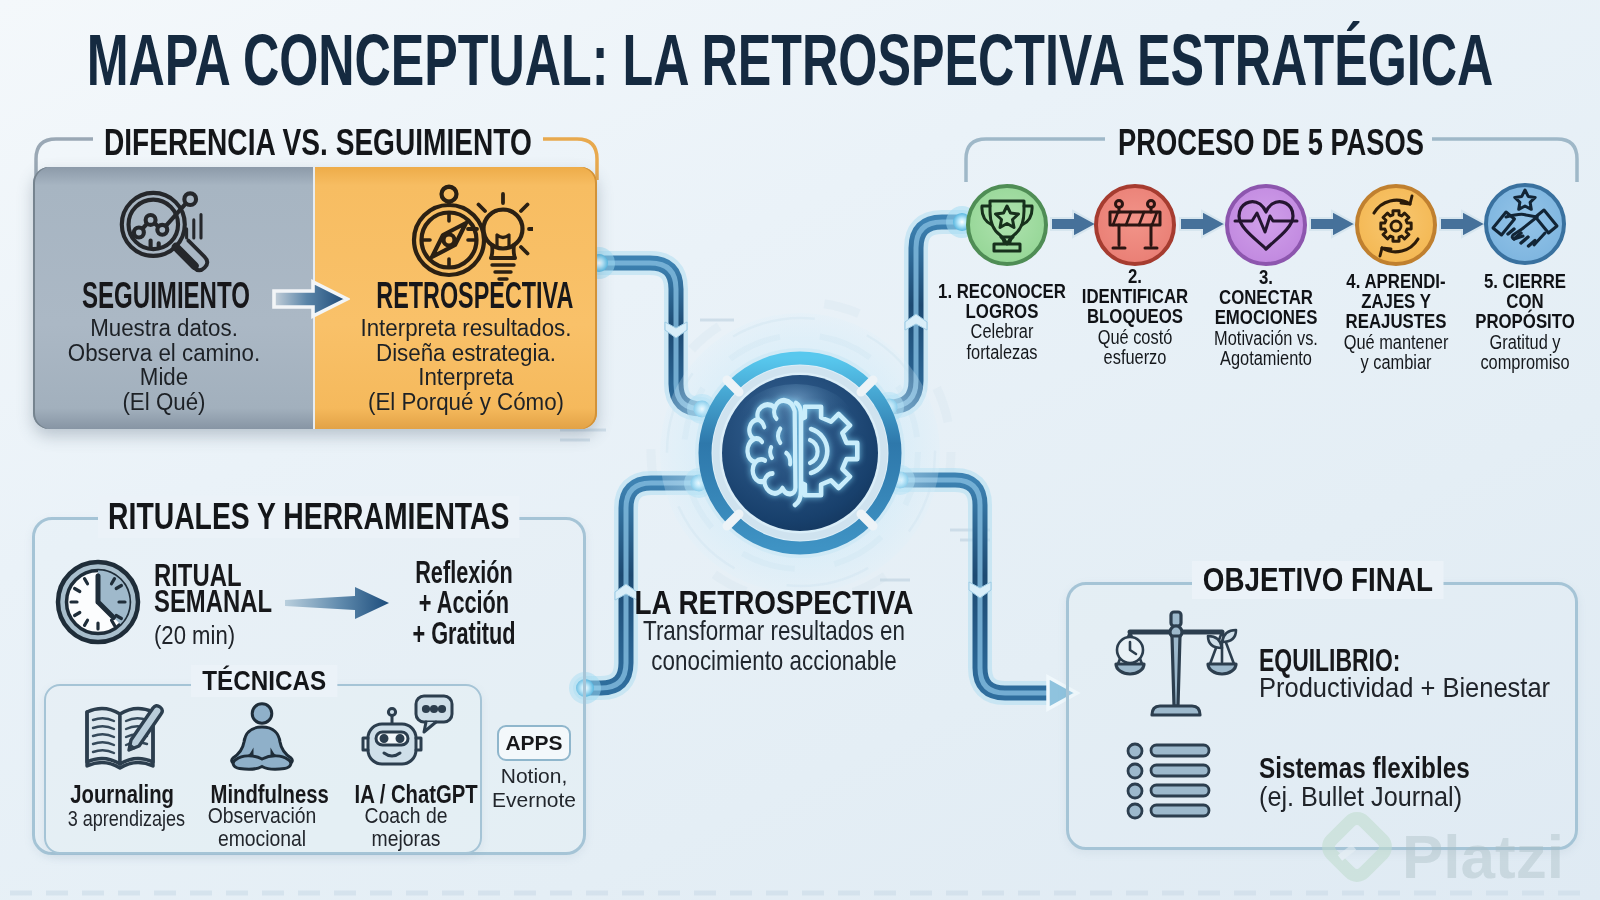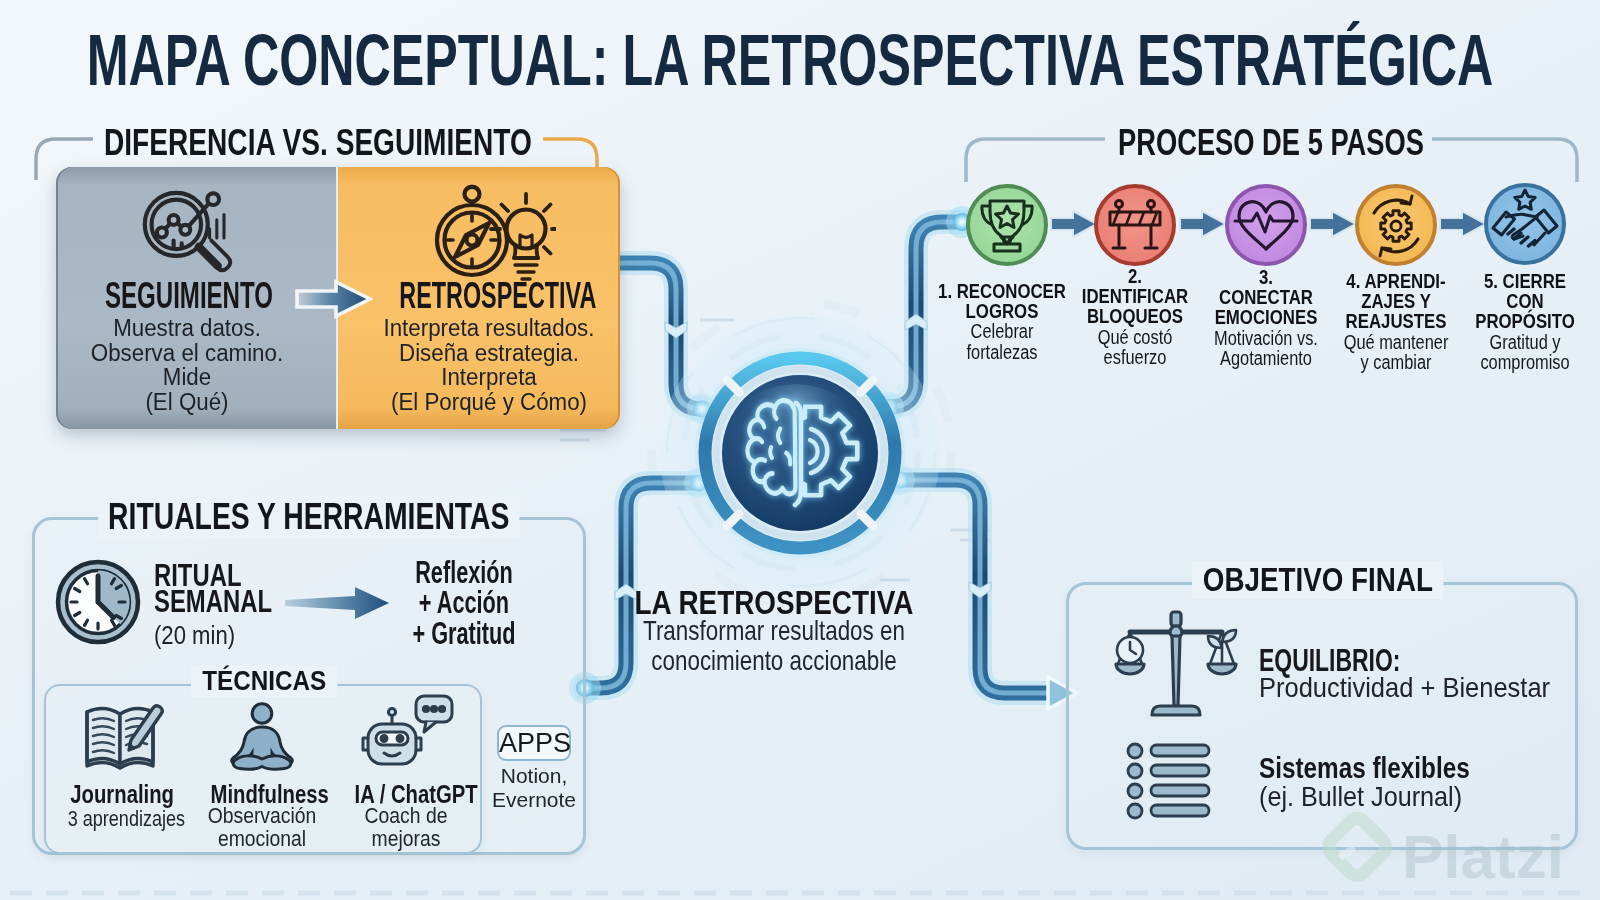--- a/index.html
+++ b/index.html
@@ -95,21 +95,21 @@
 </svg>
 
 <div class="abs title">MAPA CONCEPTUAL: LA RETROSPECTIVA ESTRATÉGICA</div>
 
 <svg class="abs" width="600" height="80" style="left:0;top:120" viewBox="0 0 600 80" fill="none">
   <path d="M93 19 H56 Q36 19 36 39 V60" stroke="#9aa8b5" stroke-width="3.5"></path>
   <path d="M543 19 H577 Q597 19 597 39 V60" stroke="#e8a94e" stroke-width="3.5"></path>
 </svg>
 <div class="abs sechead" style="left:104px;top:122px;font-size:36.5px;transform:scaleX(0.77);">DIFERENCIA VS. SEGUIMIENTO</div>
 
-<div class="abs" id="splitbox" style="left:33px;top:167px;width:564px;height:262px;border-radius:16px;box-shadow:0 7px 16px rgba(70,90,110,.3);margin-left:23px;">
+<div class="abs" id="splitbox" style="left:33px;top:167px;width:564px;height:262px;border-radius:16px;box-shadow:0 7px 16px rgba(70,90,110,.3);">
   <div class="abs" style="left:0;top:0;width:280px;height:262px;border-radius:16px 0 0 16px;
      background:linear-gradient(180deg,#8c9aa9 0%,#a7b5c2 7%,#abb8c5 60%,#a2b0bd 92%,#8795a4 100%);
      box-shadow:inset 2px 0 0 #76848f;"></div>
   <div class="abs" style="left:280px;top:0;width:284px;height:262px;border-radius:0 16px 16px 0;
      background:linear-gradient(180deg,#eeac49 0%,#f7bd62 7%,#f9c169 60%,#f5b95c 92%,#e2a246 100%);
      box-shadow:inset -2px 0 0 #d29238;border-left:2px solid #e7ecf0;box-sizing:border-box;"></div>
 
   <svg class="abs" style="left:78px;top:15px" width="108" height="101" viewBox="0 0 120 112" fill="none" stroke="#25272b" stroke-width="4.6" stroke-linecap="round" stroke-linejoin="round">
     <circle cx="47" cy="47" r="35"></circle>
     <circle cx="47" cy="47" r="27.5"></circle>
@@ -376,21 +376,21 @@
     <rect x="18" y="38" width="32" height="13" rx="6.5" fill="#f3f8fb"></rect>
     <circle cx="26" cy="44.5" r="3" fill="#2c3e4e"></circle>
       <circle cx="42" cy="44.5" r="3" fill="#2c3e4e"></circle>
     <path d="M26 59 q8 6 16 0" fill="none"></path>
     <path d="M10 44 h-5 v12 h5 M58 44 h5 v12 h-5" fill="none"></path>
   </g>
 </svg>
 <div class="abs" style="left:340px;top:779px;width:132px;text-align:center;font-weight:bold;font-size:26px;color:#17181b;white-space:nowrap;transform:scaleX(0.78);">IA / ChatGPT</div>
 <div class="abs" style="left:340px;top:805px;width:132px;text-align:center;font-size:22px;color:#22262c;line-height:22.5px;transform:scaleX(0.88);">Coach de<br>mejoras</div>
 
-<div class="abs" style="left:497px;top:725px;width:74px;height:36px;border:2.5px solid #8fb6cc;border-radius:9px;background:#f3f8fb;box-sizing:border-box;text-align:center;font-weight:normal;font-size:27px;color:#17181b;line-height:32px;">APPS</div>
+<div class="abs" style="left:497px;top:725px;width:74px;height:36px;border:2.5px solid #8fb6cc;border-radius:9px;background:#f3f8fb;box-sizing:border-box;text-align:center;font-weight:bold;font-size:21px;color:#17181b;line-height:32px;">APPS</div>
 <div class="abs" style="left:486px;top:764px;width:96px;text-align:center;font-size:21px;color:#22262c;line-height:24px;">Notion,<br>Evernote</div>
 
 <div class="abs framebox" style="left:1066px;top:582px;width:512px;height:268px;"></div>
 <div class="abs sechead hdbg" style="left:1192px;top:561px;font-size:33.5px;transform:scaleX(0.83);">OBJETIVO FINAL</div>
 
 <svg class="abs" width="136" height="116" style="left:1108;top:608" viewBox="0 0 136 116" fill="none">
   <g stroke="#2c3e4e" stroke-width="3.2" stroke-linejoin="round" stroke-linecap="round">
     <rect x="63" y="4" width="10" height="14" rx="3" fill="#9db9cc"></rect>
     <path d="M22 24 H114" stroke-width="5"></path>
     <circle cx="68" cy="24" r="6" fill="#9db9cc"></circle>

